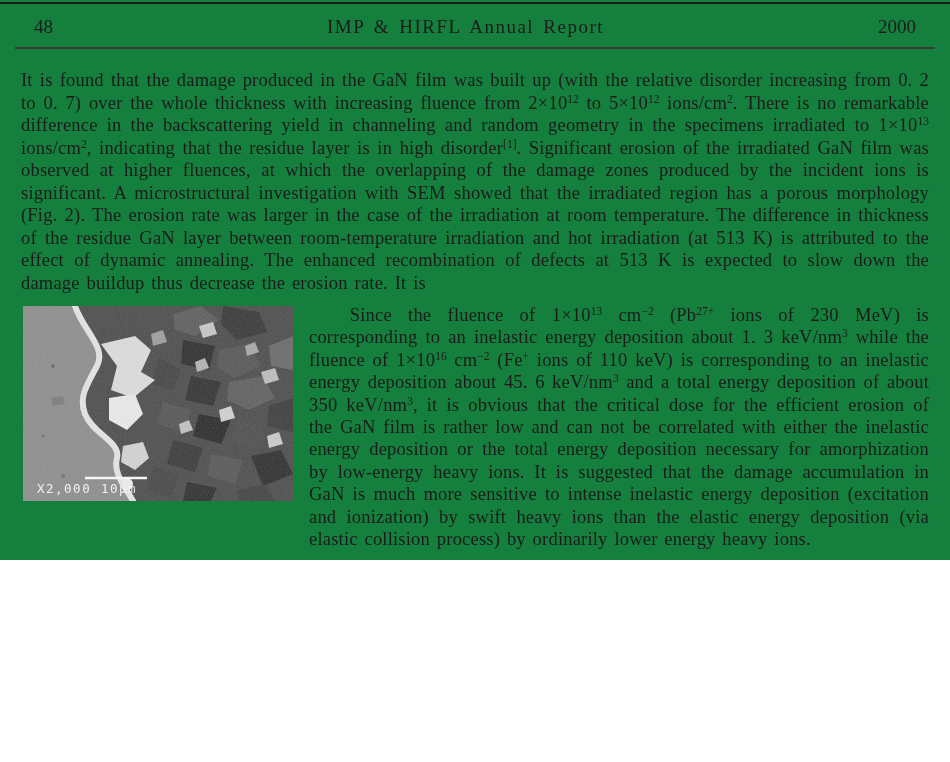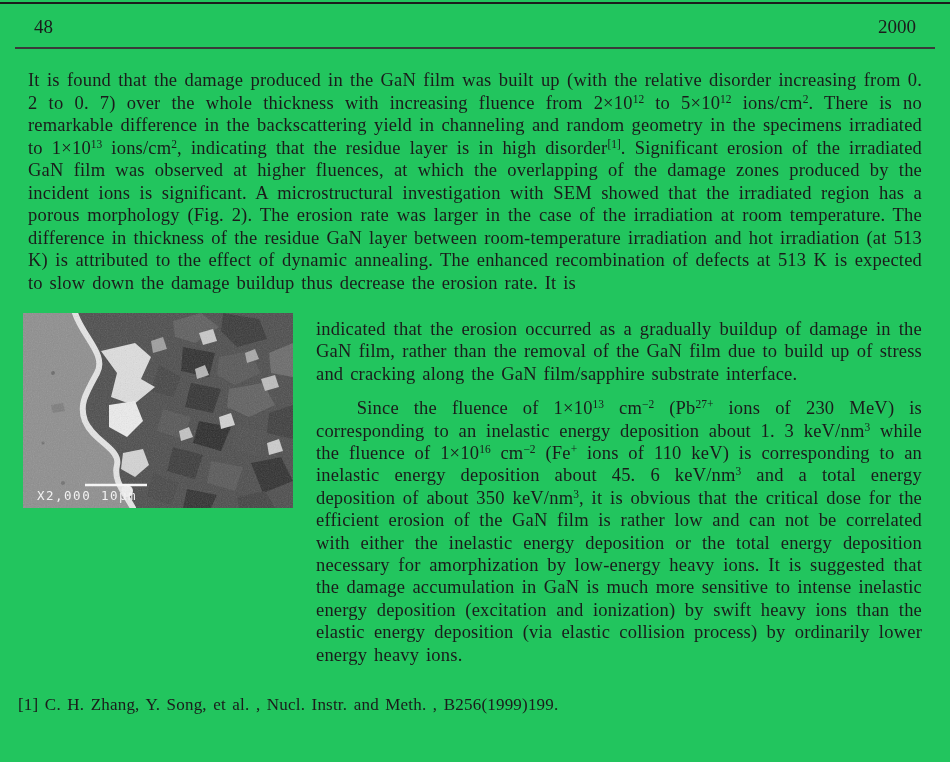--- a/index.html
+++ b/index.html
@@ -1,30 +1,30 @@
 <!DOCTYPE html>
 <html><head>
 <meta charset="utf-8">
 <style>
   html,body{margin:0;padding:0;background:#ffffff;}
   .page{
-    width:950px;height:762px;background:#22c55e;position:relative;overflow:hidden;
+    width:950px;height:560px;background:#15803d;position:relative;overflow:hidden;
     font-family:"Liberation Serif","DejaVu Serif",serif;color:#1b1b1b;
     -webkit-font-smoothing:antialiased;
   }
   .top-rule{position:absolute;top:2px;left:0;width:950px;height:2px;background:#1c1c1c;}
   .page-header{
     display:flex;justify-content:space-between;align-items:baseline;
     padding:16px 34px 0 34px;font-size:19px;
   }
   .page-header .title{letter-spacing:1.5px;word-spacing:3px;}
   .header-rule{margin:9px 15px 0 15px;height:2px;background:#3a3a3a;}
   .content{padding:0 16px;}
   .para{
-    margin:12px;text-align:justify;font-size:18.5px;line-height:22.5px;
+    margin:5px;text-align:justify;font-size:18.5px;line-height:22.5px;
     word-spacing:2px;letter-spacing:0.2px;
   }
   .intro{margin-top:20px;}
   sup{font-size:0.62em;line-height:0;vertical-align:0.5em;letter-spacing:0;}
   .columns{display:flex;margin-top:5px;}
   .fig-col{flex:0 0 270px;width:270px;}
   .right-col{flex:1;margin-left:18px;}
   .right-col .para{line-height:22.4px;}
   .indent{text-indent:2.2em;}
   figure{margin:7px;padding:0;}
@@ -40,20 +40,21 @@
   }
 </style>
 </head>
 <body>
 
 <div class="page">
   <div class="top-rule"></div>
 
   <div class="page-header">
     <span class="pagenum">48</span>
+    <span class="title">IMP &amp; HIRFL Annual Report</span>
     <span class="year">2000</span>
   </div>
   <div class="header-rule"></div>
 
   <div class="content">
     <p class="para intro">It is found that the damage produced in the GaN film was built up (with the relative disorder increasing from 0. 2 to 0. 7) over the whole thickness with increasing fluence from 2×10<sup>12</sup> to 5×10<sup>12</sup> ions/cm<sup>2</sup>. There is no remarkable difference in the backscattering yield in channeling and random geometry in the specimens irradiated to 1×10<sup>13</sup> ions/cm<sup>2</sup>, indicating that the residue layer is in high disorder<sup>[1]</sup>. Significant erosion of the irradiated GaN film was observed at higher fluences, at which the overlapping of the damage zones produced by the incident ions is significant. A microstructural investigation with SEM showed that the irradiated region has a porous morphology (Fig. 2). The erosion rate was larger in the case of the irradiation at room temperature. The difference in thickness of the residue GaN layer between room-temperature irradiation and hot irradiation (at 513 K) is attributed to the effect of dynamic annealing. The enhanced recombination of defects at 513 K is expected to slow down the damage buildup thus decrease the erosion rate. It is</p>
 
     <div class="columns">
       <div class="fig-col">
         <figure>
@@ -117,20 +118,19 @@
 
               <line x1="62" y1="172" x2="124" y2="172" stroke="#f5f5f5" stroke-width="2.5"></line>
               <text class="sem-label" x="14" y="187">X2,000</text>
               <text class="sem-label" x="78" y="187">10μm</text>
             </g>
           </svg>
         </figure>
       </div>
 
       <div class="right-col">
-        <p class="para">indicated that the erosion occurred as a gradually buildup of damage in the GaN film, rather than the removal of the GaN film due to build up of stress and cracking along the GaN film/sapphire substrate interface.</p>
         <p class="para indent">Since the fluence of 1×10<sup>13</sup> cm<sup>−2</sup> (Pb<sup>27+</sup> ions of 230 MeV) is corresponding to an inelastic energy deposition about 1. 3 keV/nm<sup>3</sup> while the fluence of 1×10<sup>16</sup> cm<sup>−2</sup> (Fe<sup>+</sup> ions of 110 keV) is corresponding to an inelastic energy deposition about 45. 6 keV/nm<sup>3</sup> and a total energy deposition of about 350 keV/nm<sup>3</sup>, it is obvious that the critical dose for the efficient erosion of the GaN film is rather low and can not be correlated with either the inelastic energy deposition or the total energy deposition necessary for amorphization by low-energy heavy ions. It is suggested that the damage accumulation in GaN is much more sensitive to intense inelastic energy deposition (excitation and ionization) by swift heavy ions than the elastic energy deposition (via elastic collision process) by ordinarily lower energy heavy ions.</p>
       </div>
     </div>
 
     <p class="ref-item">[1] C. H. Zhang, Y. Song, et al. , Nucl. Instr. and Meth. , B256(1999)199.</p>
   </div>
 </div>
 
 </body></html>

